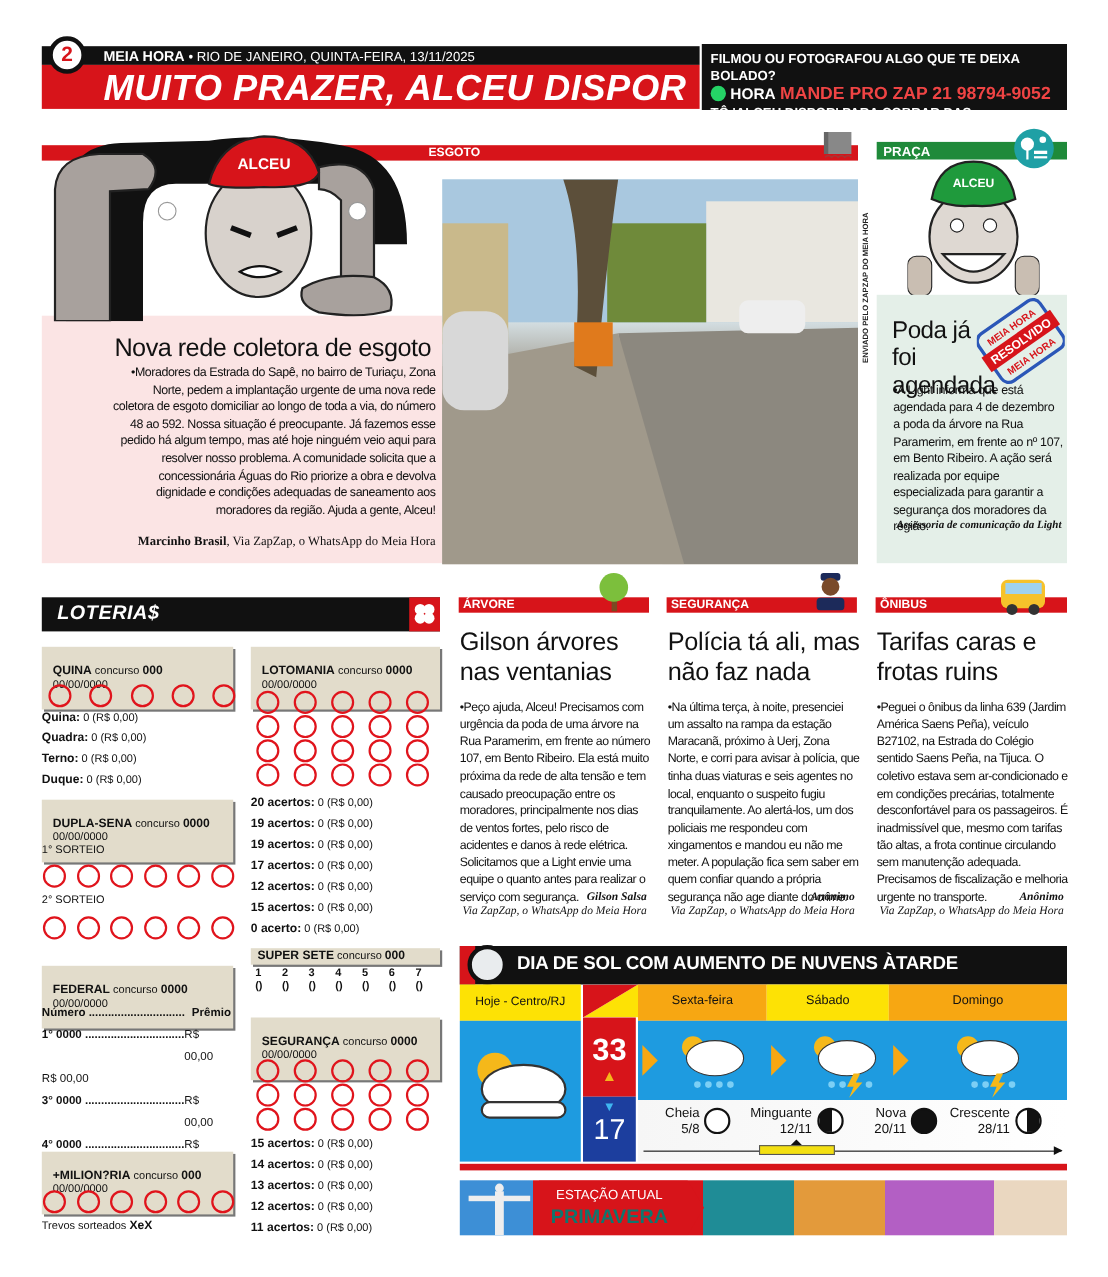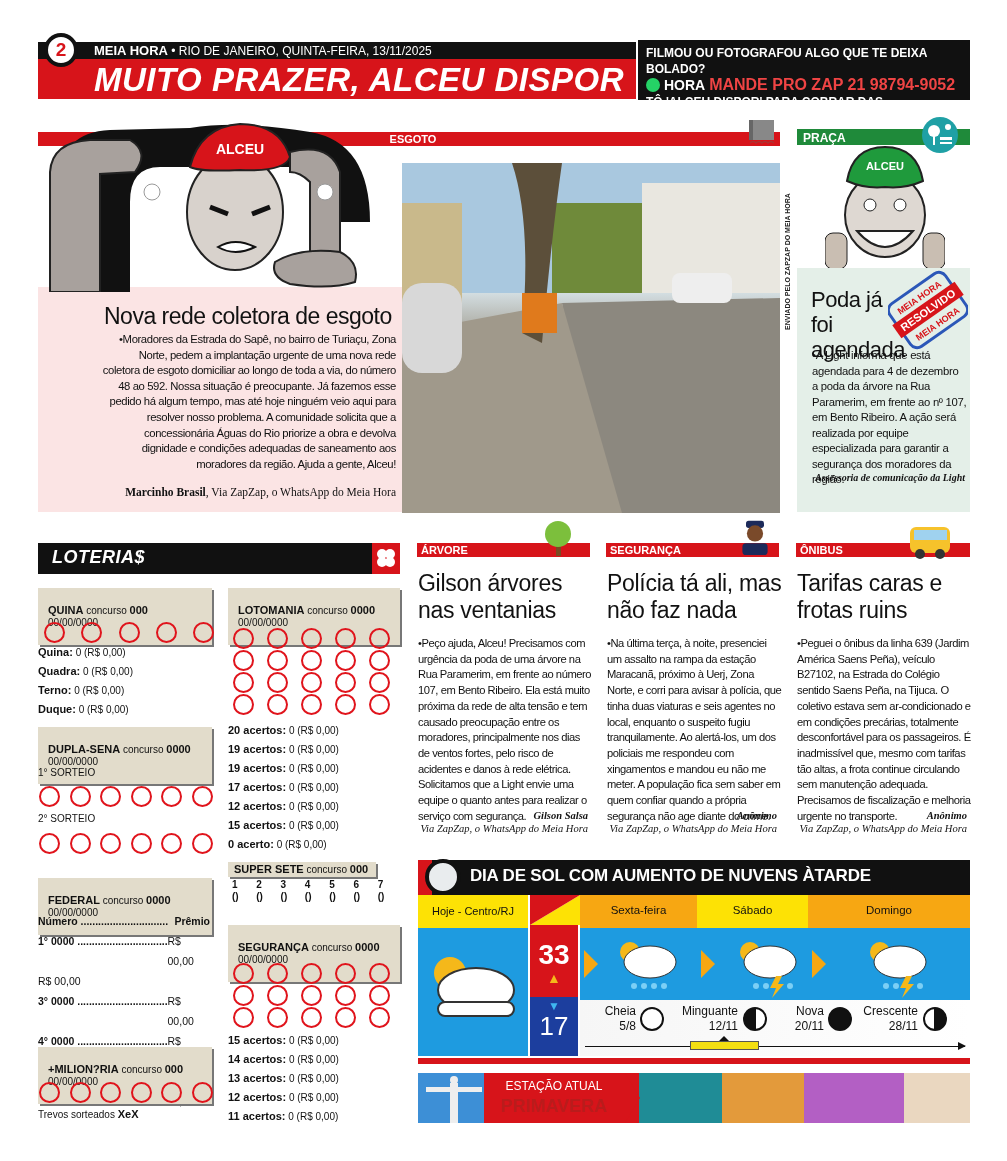--- a/index.html
+++ b/index.html
@@ -79,21 +79,21 @@
 .w-moon-area{left:580px;top:1000px;width:390px;height:56px;background:linear-gradient(90deg,#f6f6f6,#fff)}
 .moon{top:1004px;font-size:12px;line-height:15px;text-align:right}
 .moon-ico{top:1007px;width:24px;height:24px;border-radius:50%;border:2px solid #111}
 .timeline{left:585px;top:1046px;width:380px;height:1px;background:#111}
 .tl-marker{left:690px;top:1041px;width:69px;height:9px;background:#f3df12;border:1px solid #555}
 .w-bottom{left:418px;top:1058px;width:552px;height:6px;background:#d7141a}
 
 .season{left:418px;top:1073px;width:552px;height:50px;background:linear-gradient(90deg,#3d8fd6 0 12%,#d7141a 12% 40%,#1f8c96 40% 55%,#e39a3b 55% 70%,#b35fc4 70% 88%,#ead7c0 88% 100%)}
 .season-red{left:490px;top:1073px;width:150px;height:50px;background:#d7141a;clip-path:polygon(0 0,90% 0,100% 50%,90% 100%,0 100%)}
 .season-top{left:490px;top:1079px;width:128px;color:#fff;font-size:12px;text-align:center}
-.season-name{left:490px;top:1096px;width:128px;color:#b91c1c;font-weight:900;font-size:18px;text-align:center}
+.season-name{left:490px;top:1096px;width:128px;color:#0f766e;font-weight:900;font-size:18px;text-align:center}
 </style>
 </head>
 <body>
 
 <div class="abs hdr-black"></div>
 <div class="abs hdr-red"></div>
 <div class="abs page-num">2</div>
 <div class="abs hdr-meta"><b>MEIA HORA</b> <span>• RIO DE JANEIRO, QUINTA-FEIRA, 13/11/2025</span></div>
 <div class="abs hdr-title">MUITO PRAZER, ALCEU DISPOR</div>
 <div class="abs zap-box">
@@ -298,21 +298,21 @@
 <div class="abs" style="left:228px;top:721px">
   <div class="prize"><b>20 acertos:</b> <span>0 (R$ 0,00)</span></div>
   <div class="prize"><b>19 acertos:</b> <span>0 (R$ 0,00)</span></div>
   <div class="prize"><b>19 acertos:</b> <span>0 (R$ 0,00)</span></div>
   <div class="prize"><b>17 acertos:</b> <span>0 (R$ 0,00)</span></div>
   <div class="prize"><b>12 acertos:</b> <span>0 (R$ 0,00)</span></div>
   <div class="prize"><b>15 acertos:</b> <span>0 (R$ 0,00)</span></div>
   <div class="prize"><b>0 acerto:</b> <span>0 (R$ 0,00)</span></div>
 </div>
 
-<div class="abs lot-head" style="left:228px;top:862px;width:148px;padding:1px 6px">
+<div class="abs lot-head" style="left:228px;top:862px;width:172px;padding:1px 6px">
   <b>SUPER SETE</b> <span class="cc">concurso</span> <b>000</b>
 </div>
 <div class="abs" id="supersete-grid" style="left:232px;top:879px;width:170px;display:grid;grid-template-columns:repeat(7,1fr);font-size:10px;font-weight:bold;line-height:12px;text-align:left">
     <div>
       <div>1</div>
       <div>()</div>
     </div>
     <div>
       <div>2</div>
       <div>()</div>

